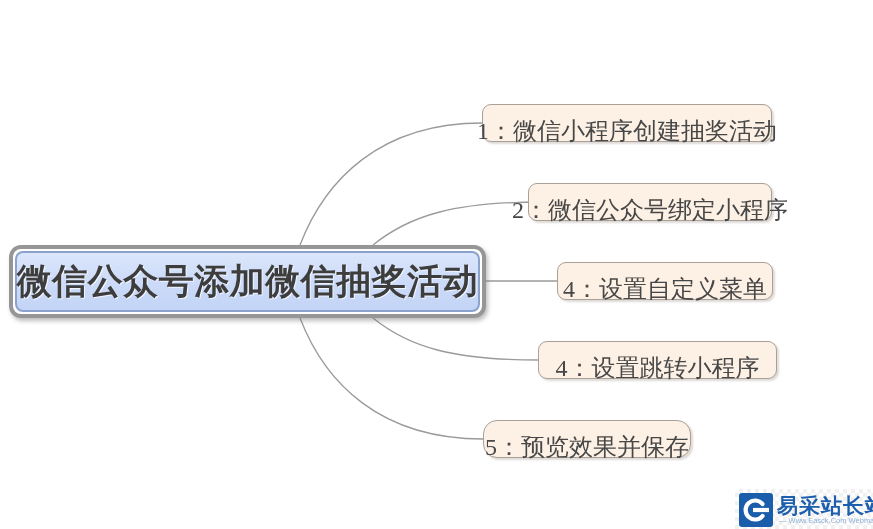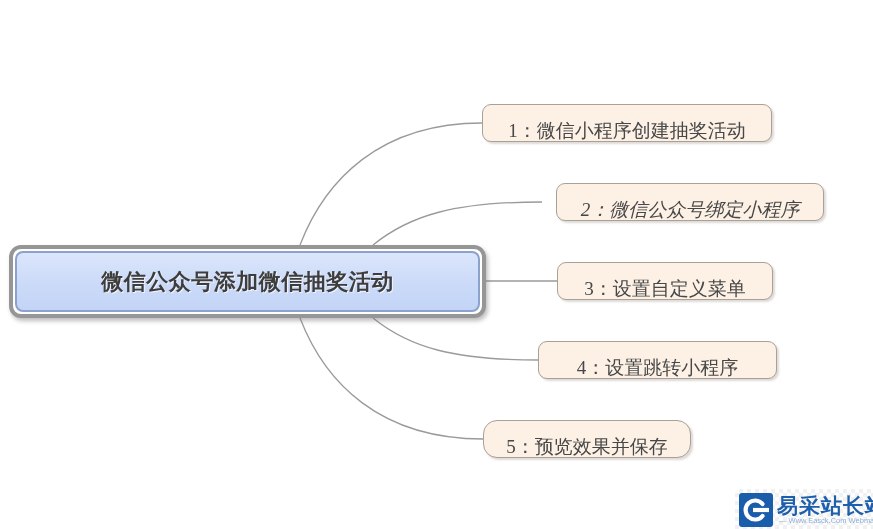--- a/index.html
+++ b/index.html
@@ -26,45 +26,45 @@
   }
   .central-inner{
     box-sizing:border-box;
     width:100%;height:100%;
     border:2px solid #8ba3cc;
     border-radius:8px;
     background:linear-gradient(180deg,#dbe6fb 0%,#cbdaf8 55%,#c3d4f6 100%);
     display:flex;align-items:center;justify-content:center;
   }
   .central-label{
-    font-size:22px;
+    font-size:35px;
     font-weight:bold;
     color:#3d3d3d;
     letter-spacing:0.5px;
     text-shadow:1px 1px 0 rgba(255,255,255,0.7);
     white-space:nowrap;
   }
   .branch-node{
     position:absolute;
     box-sizing:border-box;
     height:38px;
     border:1px solid #a9a098;
     border-radius:9px;
     background:#fdf1e5;
     box-shadow:2px 2px 2px rgba(160,150,140,0.35);
     display:flex;align-items:center;justify-content:center;
   }
   .branch-label{
-    font-size:19px;
+    font-size:24px;
     color:#474747;
     white-space:nowrap;
     margin-top:15px;
   }
   .node1{left:482px;top:104px;width:290px;}
-  .node2{left:556px;top:183px;width:268px;font-style:italic;}
+  .node2{left:528px;top:183px;width:244px;}
   .node3{left:557px;top:262px;width:216px;}
   .node4{left:538px;top:341px;width:239px;}
   .node5{left:483px;top:420px;width:208px;border-radius:14px;}
   .watermark{
     position:absolute;left:735px;top:489px;width:138px;height:40px;
     background-image:
       linear-gradient(45deg,#f1f1f1 25%,transparent 25%,transparent 75%,#f1f1f1 75%),
       linear-gradient(45deg,#f1f1f1 25%,transparent 25%,transparent 75%,#f1f1f1 75%);
     background-size:8px 8px;
     background-position:0 0,4px 4px;
@@ -105,21 +105,21 @@
 
   <div class="branch-node node1">
     <span class="branch-label">1：微信小程序创建抽奖活动</span>
   </div>
 
   <div class="branch-node node2">
     <span class="branch-label">2：微信公众号绑定小程序</span>
   </div>
 
   <div class="branch-node node3">
-    <span class="branch-label">3：设置自定义菜单</span>
+    <span class="branch-label">4：设置自定义菜单</span>
   </div>
 
   <div class="branch-node node4">
     <span class="branch-label">4：设置跳转小程序</span>
   </div>
 
   <div class="branch-node node5">
     <span class="branch-label">5：预览效果并保存</span>
   </div>
 

